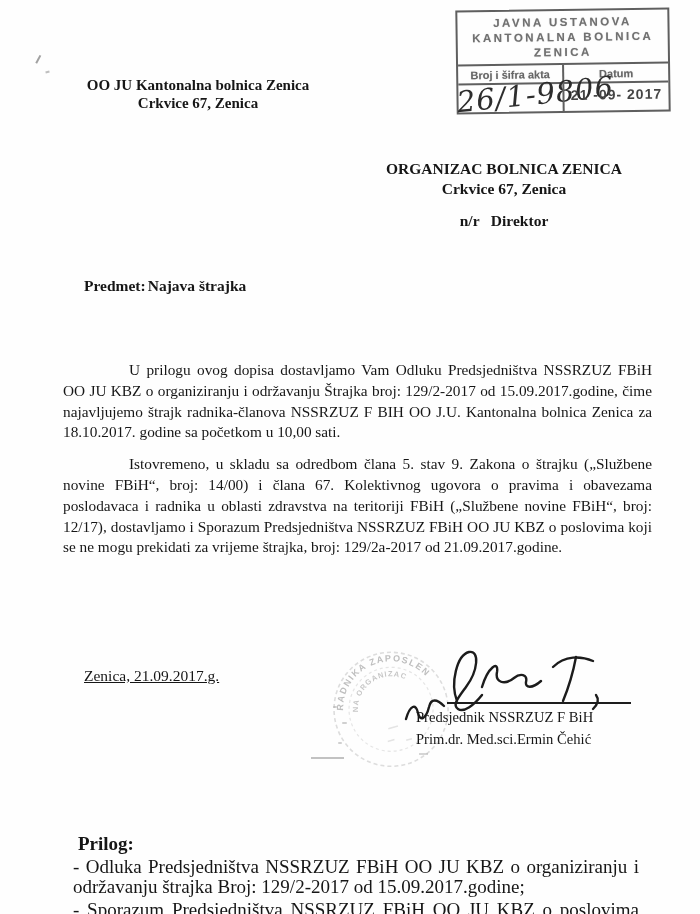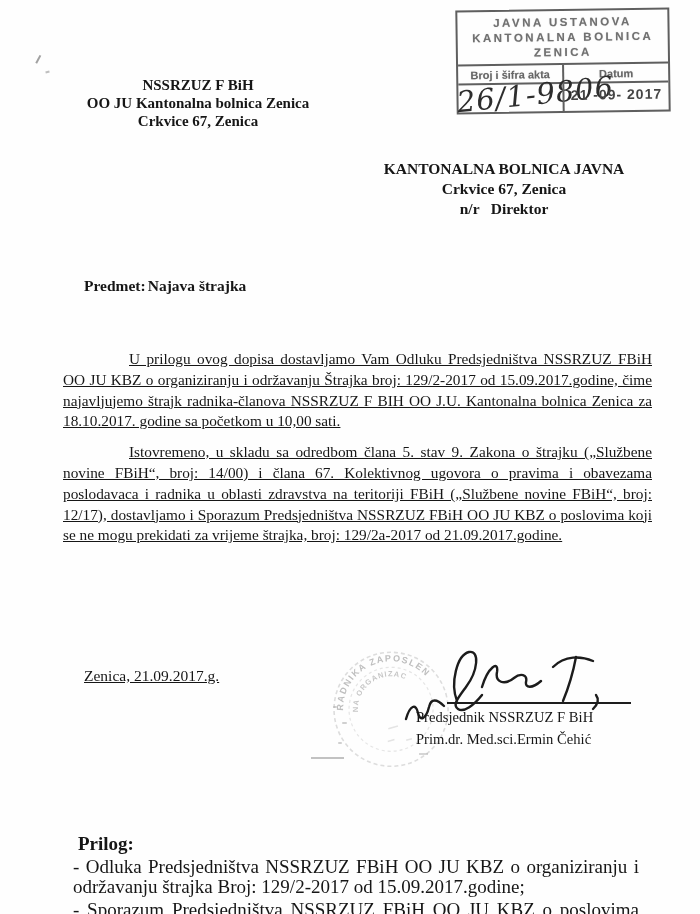--- a/index.html
+++ b/index.html
@@ -26,28 +26,28 @@
   .r-vcell + .r-vcell{border-left:2px solid #575757;}
   .handnum{position:absolute;left:-2px;top:-7px;font-family:"DejaVu Serif",serif;
     font-style:italic;font-size:29px;color:#222;transform:rotate(-5deg);
     letter-spacing:1px;white-space:nowrap;}
   .datestamp{position:absolute;left:0;right:0;top:3px;text-align:center;font-weight:700;
     font-size:14px;letter-spacing:1px;color:#3c3c3c;font-family:"Liberation Sans",sans-serif;
     white-space:nowrap;}
   
   .recipient{position:absolute;left:354px;top:159px;width:300px;text-align:center;
     font-weight:bold;font-size:15.5px;line-height:20px;}
-  .pre{white-space:pre;}
+  .pre{white-space:pre;margin-top:12px;}
   
   .subject{position:absolute;left:84px;top:277px;font-weight:bold;font-size:15.5px;}
   .subject .val{margin-left:2px;}
   
   .body{position:absolute;left:63px;top:349px;width:589px;font-size:15.3px;
     line-height:20.8px;text-align:justify;}
-  .body p{margin:0 0 10px 0;text-indent:66px;text-decoration:underline;}
+  .body p{margin:11px 0 10px 0;text-indent:66px;}
   
   .placedate{position:absolute;left:84px;top:667px;font-size:15.5px;text-decoration:underline;}
   .sigline{position:absolute;left:447px;top:702px;width:184px;border-top:2px solid #1d1d1d;}
   .sigtext{position:absolute;left:416px;top:707px;width:216px;
     font-size:14.6px;line-height:21.5px;}
   
   .roundstamp{position:absolute;left:312px;top:636px;opacity:.55;}
   
   .sigscrawl{position:absolute;left:400px;top:643px;}
   
@@ -66,21 +66,20 @@
 </style>
 </head>
 <body>
 
 <div class="page">
 
   <div class="penmark1"></div>
   <div class="penmark2"></div>
 
   <div class="sender">
-    <div>NSSRZUZ F BiH</div>
     <div>OO JU Kantonalna bolnica Zenica</div>
     <div>Crkvice 67, Zenica</div>
   </div>
 
   <div class="receipt">
     <div class="r-title">
       <div>JAVNA USTANOVA</div>
       <div>KANTONALNA BOLNICA</div>
       <div>ZENICA</div>
     </div>
@@ -92,21 +91,21 @@
       <div class="r-vcell">
         <span class="handnum">26/1-9806</span>
       </div>
       <div class="r-vcell">
         <span class="datestamp">21 -09- 2017</span>
       </div>
     </div>
   </div>
 
   <div class="recipient">
-    <div>KANTONALNA BOLNICA JAVNA</div>
+    <div>ORGANIZAC BOLNICA ZENICA</div>
     <div>Crkvice 67, Zenica</div>
     <div class="pre">n/r   Direktor</div>
   </div>
 
   <div class="subject">
     <span>Predmet:</span><span class="val">Najava štrajka</span>
   </div>
 
   <div class="body">
     <p>U prilogu ovog dopisa dostavljamo Vam Odluku Predsjedništva NSSRZUZ FBiH OO JU KBZ o organiziranju i održavanju Štrajka broj: 129/2-2017 od 15.09.2017.godine, čime najavljujemo štrajk radnika-članova NSSRZUZ F BIH OO J.U. Kantonalna bolnica Zenica za 18.10.2017. godine sa početkom u 10,00 sati.</p>

